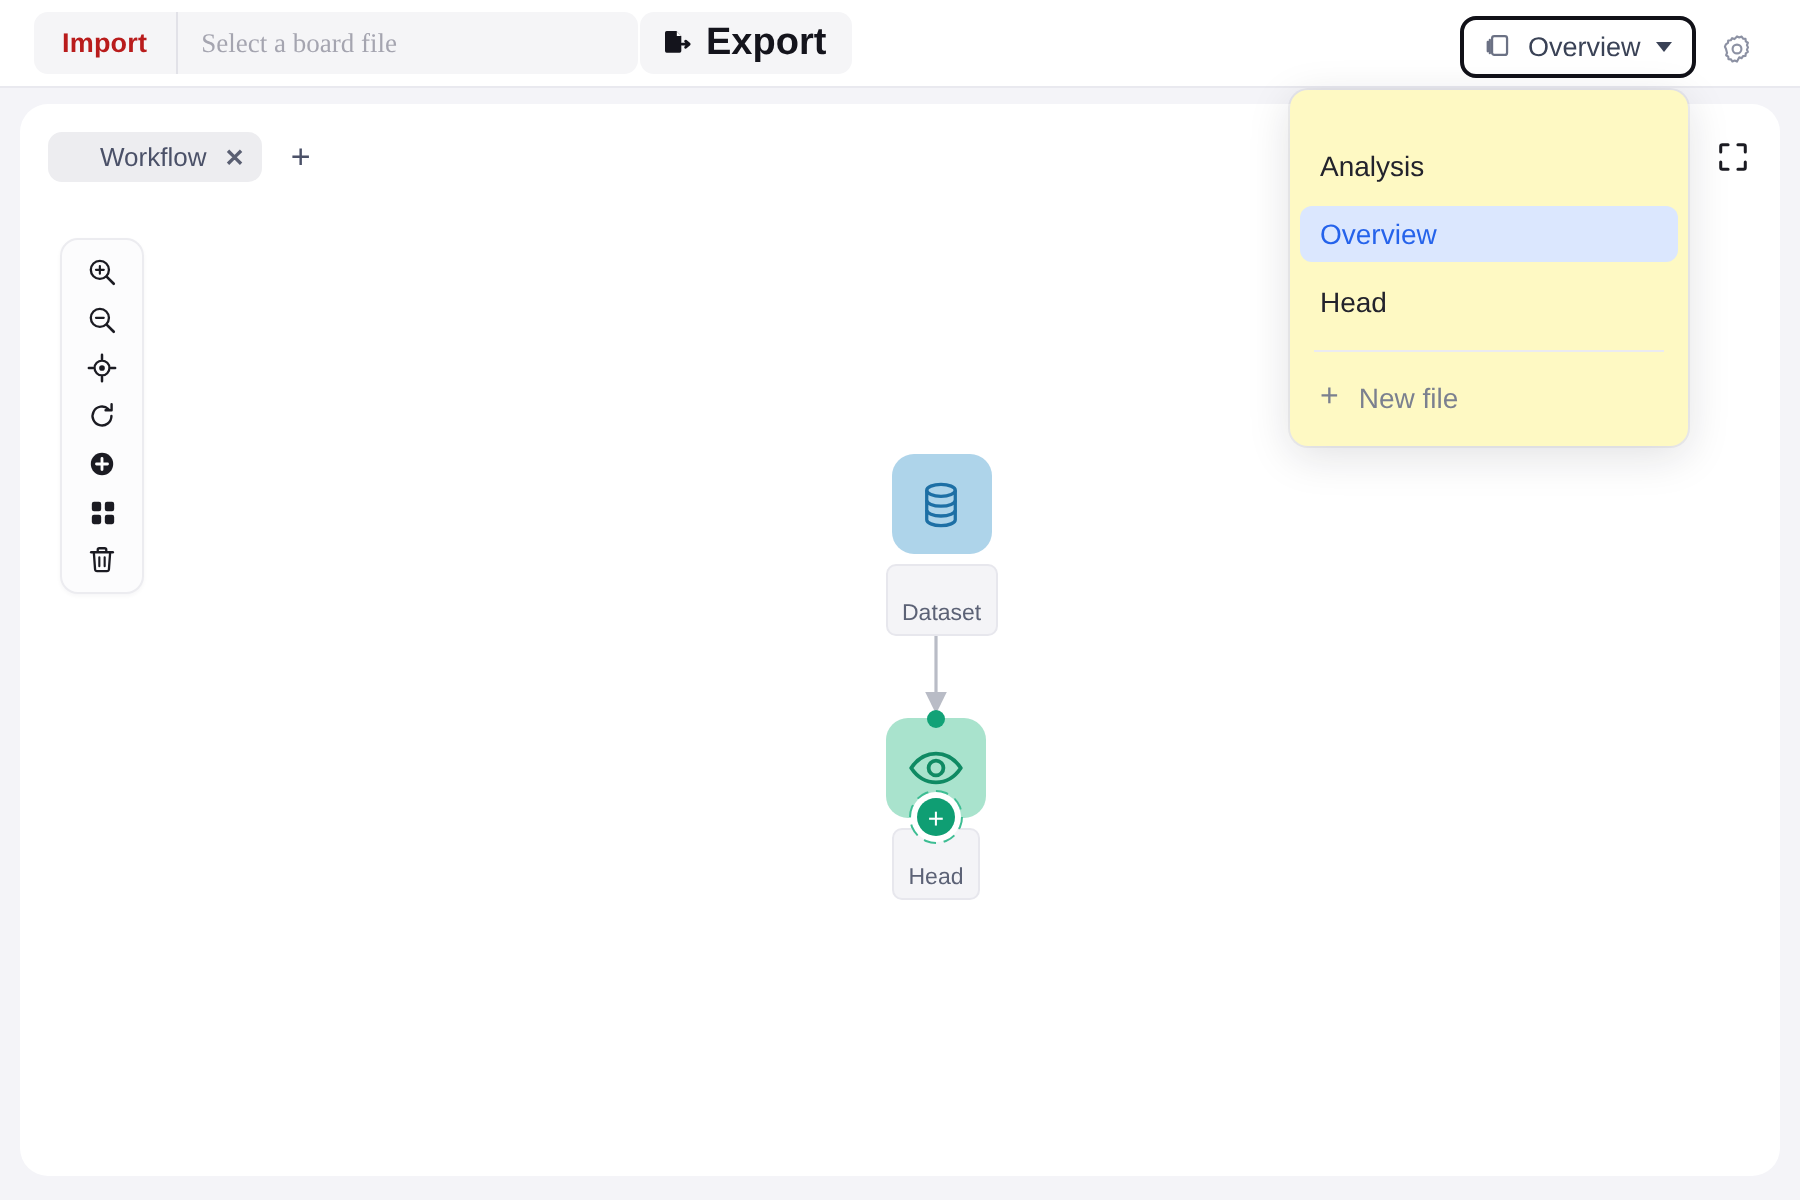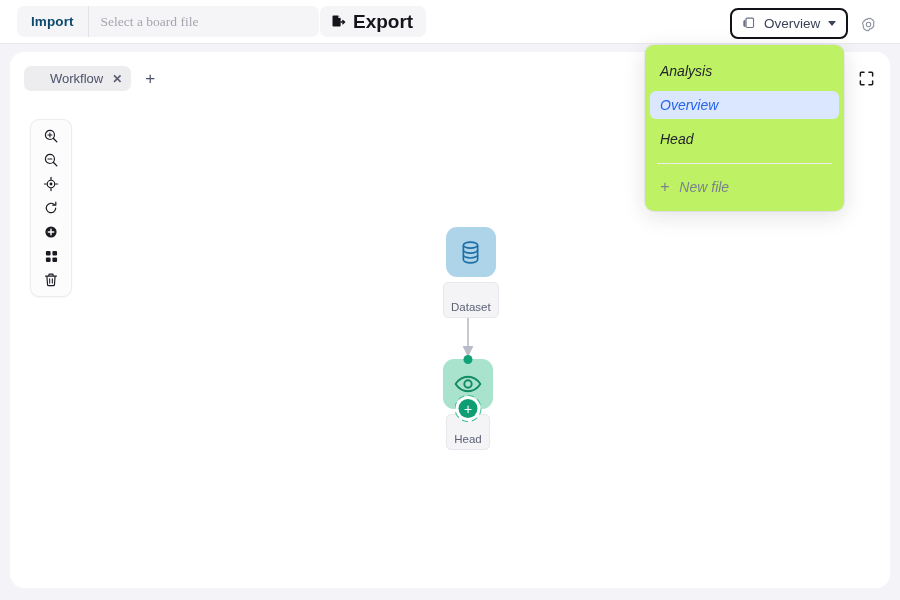--- a/index.html
+++ b/index.html
@@ -37,21 +37,21 @@
     align-items: stretch;
     background: #f5f5f7;
     border-radius: 7px;
     overflow: hidden;
   }
   .import-label {
     display: flex; align-items: center;
     padding: 0 14px;
     font-size: 13.5px;
     font-weight: bold;
-    color: #0c4a6e;
+    color: #b91c1c;
     letter-spacing: .1px;
     white-space: nowrap;
   }
   .import-divider {
     width: 1px;
     background: #e2e2e8;
     align-self: stretch;
   }
   .import-input {
     border: 0; outline: 0;
@@ -113,26 +113,25 @@
     display: flex; align-items: center; justify-content: center;
     cursor: pointer;
     background: none; border: 0; padding: 0;
   }
 
   
   .dropdown {
     position: absolute;
     left: 645px; top: 45px;
     width: 199px;
-    background: #bef264;
+    background: #fef9c3;
     border-radius: 9px;
     box-shadow: 0 5px 22px rgba(20,22,40,.13), 0 0 0 1px rgba(20,22,40,.055);
-    padding: 12px 0 0 0;
+    padding: 24px 0 0 0;
     z-index: 40;
-    font-style: italic;
   }
   .dd-item {
     margin: 0 5px;
     height: 28px;
     display: flex; align-items: center;
     padding: 0 10px;
     border-radius: 6px;
     font-size: 14px;
     color: #23232c;
     cursor: pointer;

